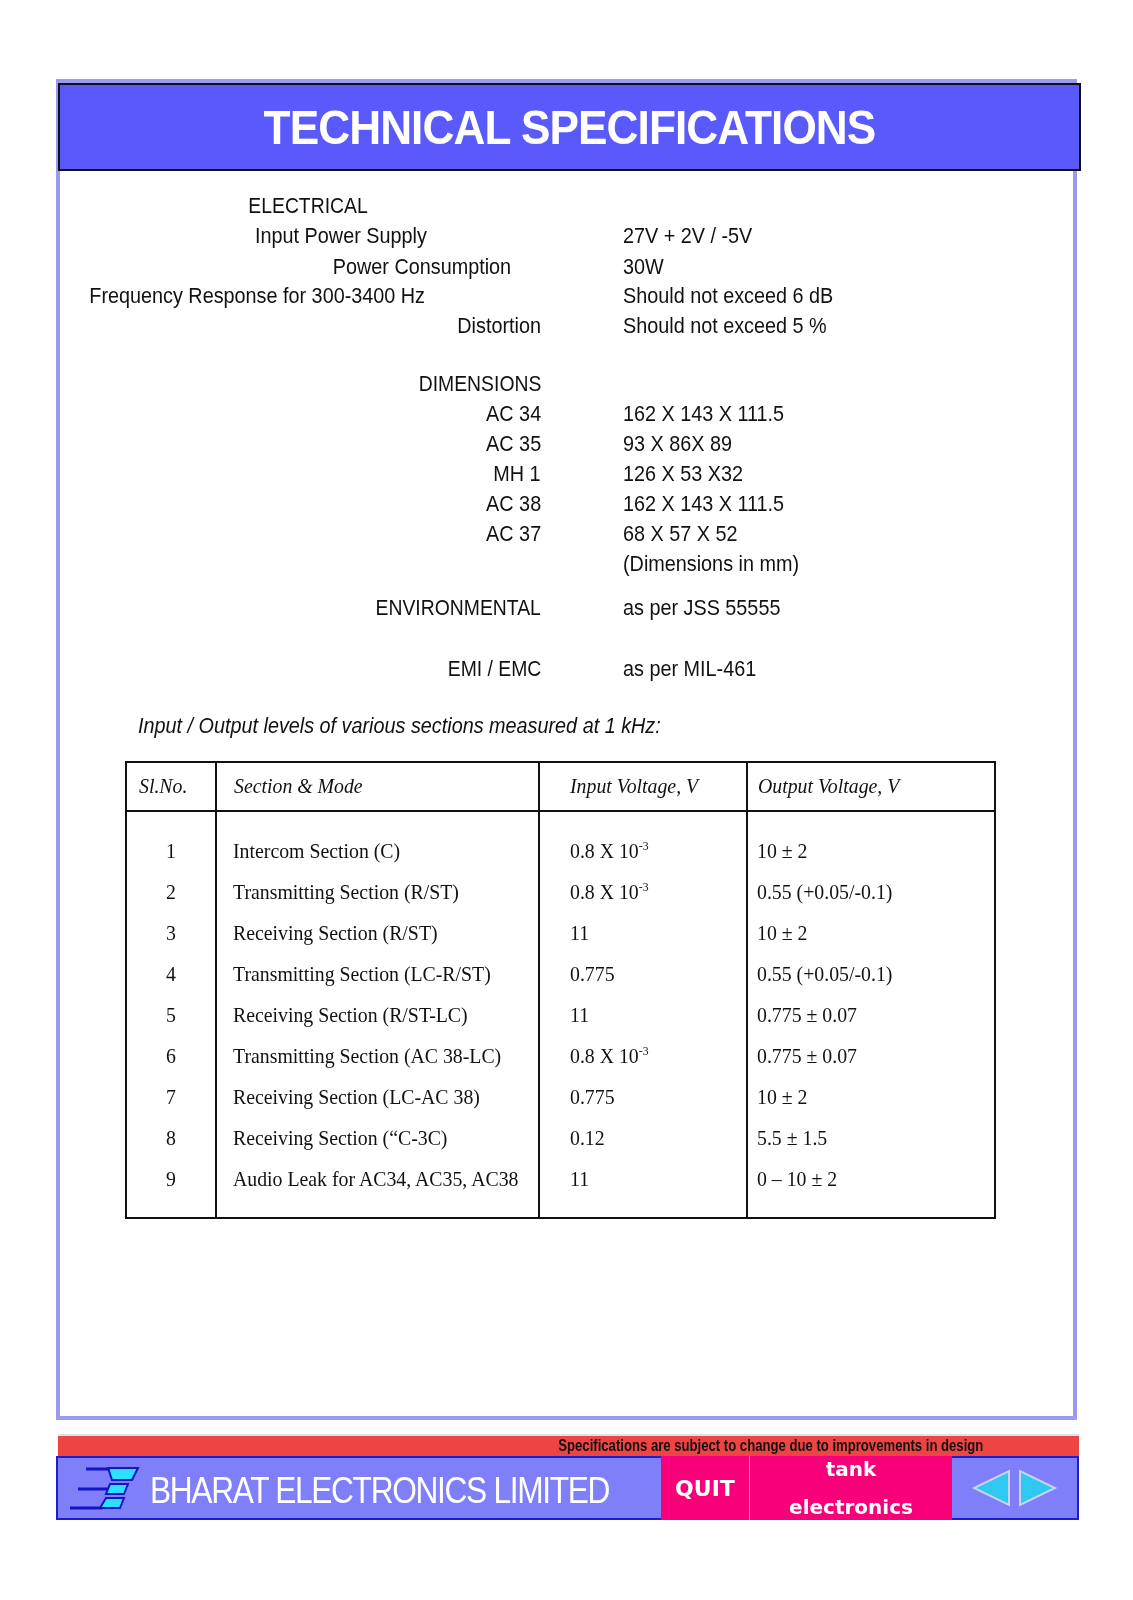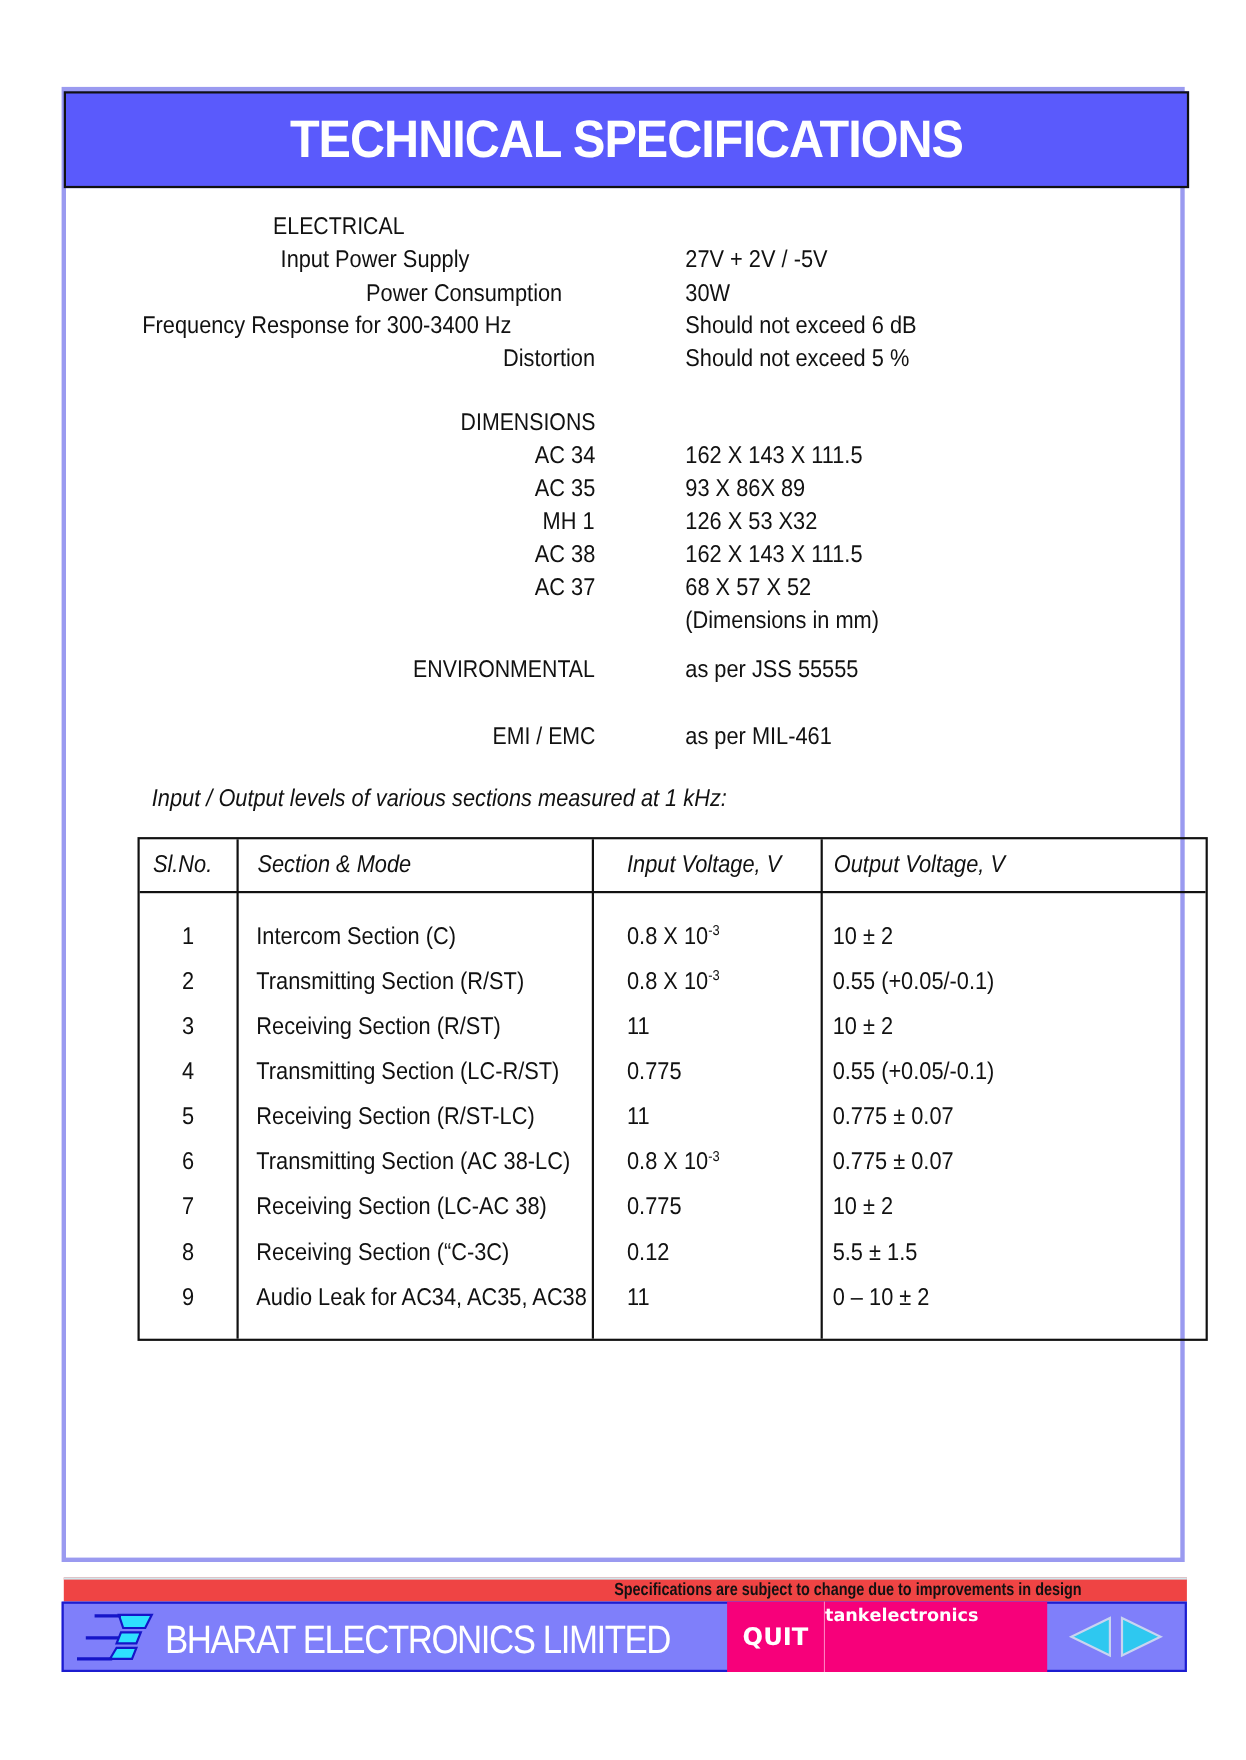--- a/index.html
+++ b/index.html
@@ -27,22 +27,22 @@
   .spec-label { position: absolute; right: 592px; text-align: right; white-space: nowrap; transform: scaleX(0.9); transform-origin: right center; }
   .spec-value { position: absolute; left: 623px; white-space: nowrap; transform: scaleX(0.9); transform-origin: left center; }
 
   .caption {
     position: absolute; left: 138px; top: 713px; font-style: italic; font-size: 22px; white-space: nowrap;
     transform: scaleX(0.9); transform-origin: left center;
   }
 
   
   .io-table {
-    position: absolute; left: 125px; top: 761px; width: 973px; height: 458px;
-    border: 2px solid #111; box-sizing: border-box;
+    position: absolute; left: 125px; top: 761px; width: 871px; height: 458px;
+    border: 2px solid #111; box-sizing: border-box; font-family: Liberation Serif, serif;
   }
   .col-line { position: absolute; top: 0; bottom: 0; width: 2px; background: #111; }
   .head-line { position: absolute; left: 0; right: 0; top: 47px; height: 2px; background: #111; }
   .th { position: absolute; top: 10px; font-style: italic; font-size: 22px; white-space: nowrap; transform: scaleX(0.9); transform-origin: left center; }
   .tr { position: absolute; left: 0; right: 0; height: 41px; font-size: 22px; }
   .td { position: absolute; top: 0; white-space: nowrap; transform: scaleX(0.9); transform-origin: left center; }
   .td.num { width: 80px; text-align: center; transform-origin: center center; }
   sup { font-size: 13px; vertical-align: 8px; }
 
   
@@ -63,22 +63,22 @@
     position: absolute; left: 92px; top: 12px; color: #fff; font-size: 36px; letter-spacing: -1.5px; white-space: nowrap;
     transform: scaleX(0.88); transform-origin: left center;
   }
   .quit-button {
     position: absolute; left: 603px; top: -2px; width: 89px; height: 64px; background: #f7007a;
     color: #fff; font-weight: bold; font-size: 22px; display: flex; align-items: center; justify-content: center;
     border-right: 1px solid #ff7fc0; box-sizing: border-box; cursor: pointer; font-family: "DejaVu Sans", sans-serif;
   }
   .tank-button {
     position: absolute; left: 692px; top: -2px; width: 202px; height: 64px; background: #f7007a;
-    color: #fff; font-weight: bold; font-size: 16px; line-height: 26px; text-align: center;
-    display: flex; flex-direction: row; justify-content: flex-start; cursor: pointer; font-family: "DejaVu Sans", sans-serif;
+    color: #fff; font-weight: bold; font-size: 20px; line-height: 26px; text-align: center;
+    display: flex; flex-direction: column; justify-content: space-between; cursor: pointer; font-family: "DejaVu Sans", sans-serif;
   }
   .nav-arrow { position: absolute; top: 10px; width: 40px; height: 40px; cursor: pointer; }
 </style>
 </head>
 <body>
 
 <div class="main-frame"></div>
 
 <div class="header-band">
   <span class="header-title">TECHNICAL SPECIFICATIONS</span>
@@ -89,21 +89,21 @@
     <span class="spec-label" style="transform:scaleX(0.88);">ELECTRICAL</span>
   </div>
   <div class="spec-row" style="top:223px;left:0;width:1019px;height:26px;">
     <span class="spec-label">Input Power Supply</span>
     <span class="spec-value">27V + 2V / -5V</span>
   </div>
   <div class="spec-row" style="top:254px;left:0;width:1103px;height:26px;">
     <span class="spec-label">Power Consumption</span>
     <span class="spec-value">30W</span>
   </div>
-  <div class="spec-row" style="top:283px;left:0;width:1017px;height:26px;padding-left:40px;">
+  <div class="spec-row" style="top:283px;left:0;width:1017px;height:26px;">
     <span class="spec-label">Frequency Response for 300-3400 Hz</span>
     <span class="spec-value">Should not exceed 6 dB</span>
   </div>
   <div class="spec-row" style="top:313px;left:0;width:1133px;height:26px;">
     <span class="spec-label">Distortion</span>
     <span class="spec-value">Should not exceed 5 %</span>
   </div>
 </div>
 
 <div>

